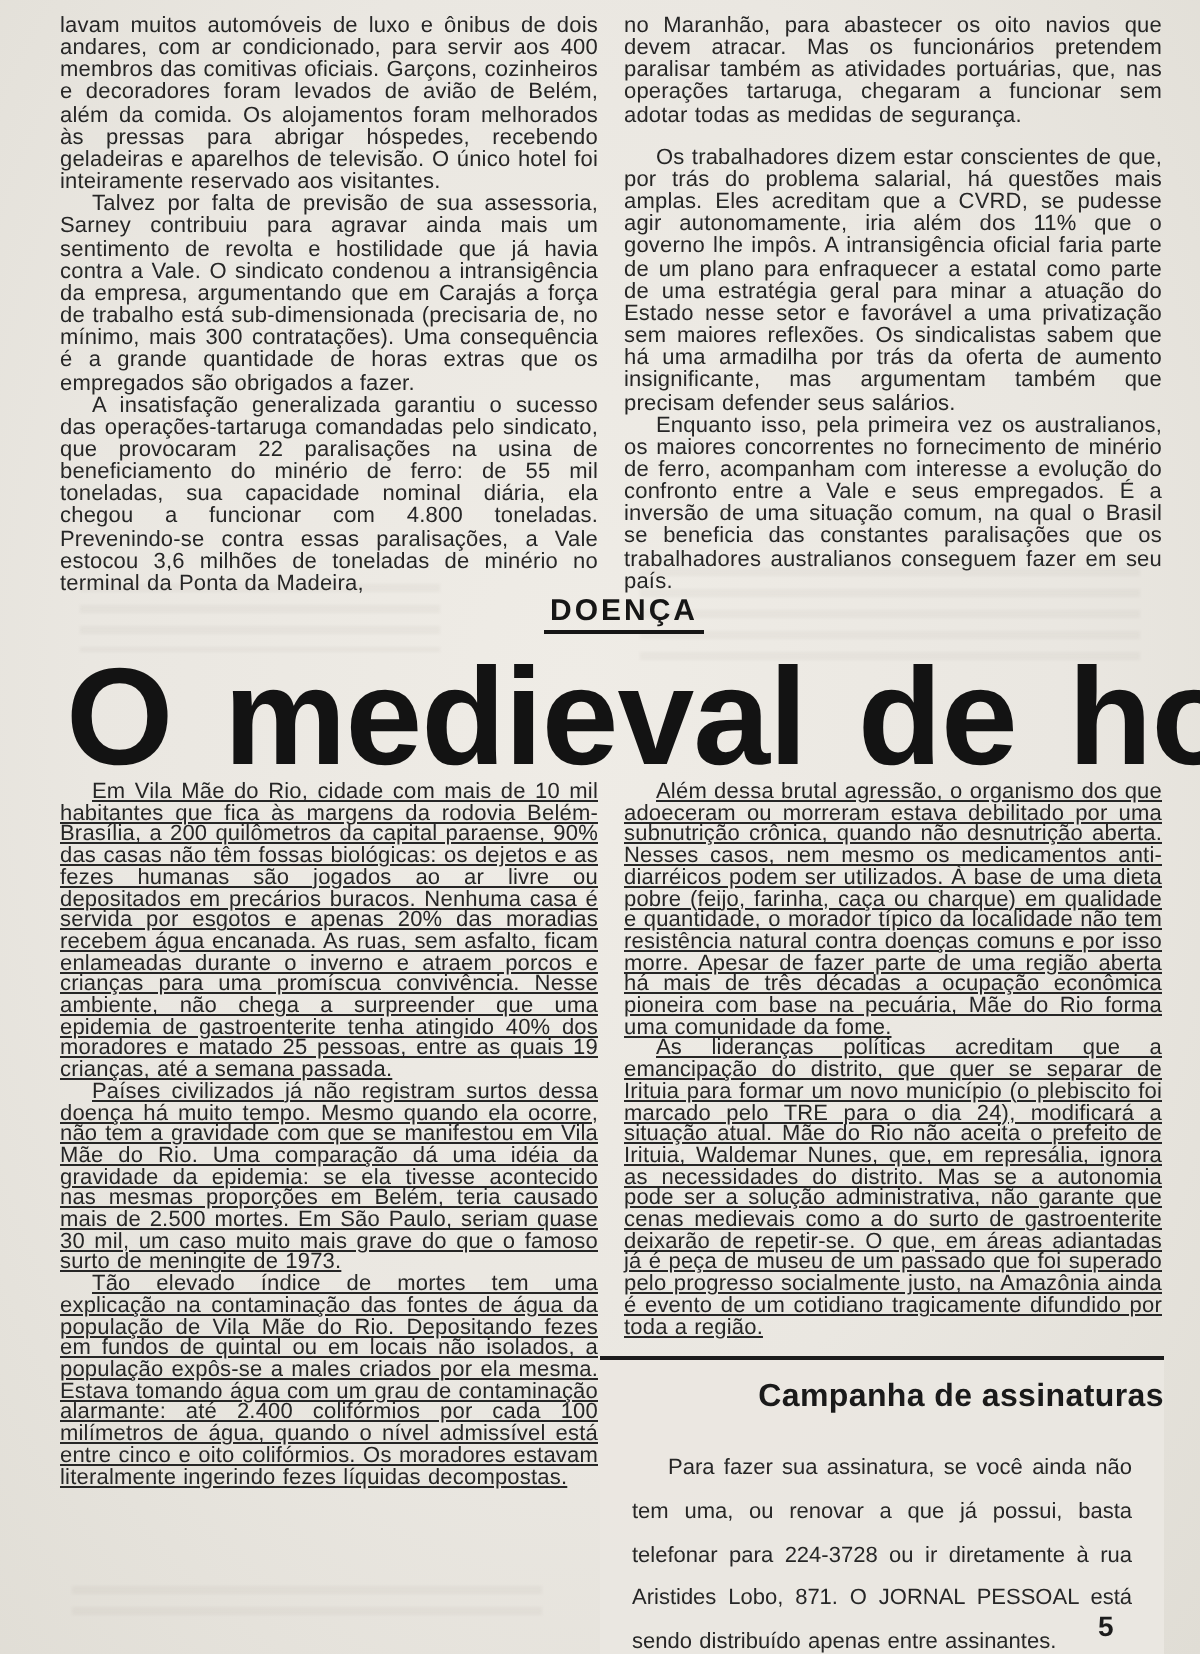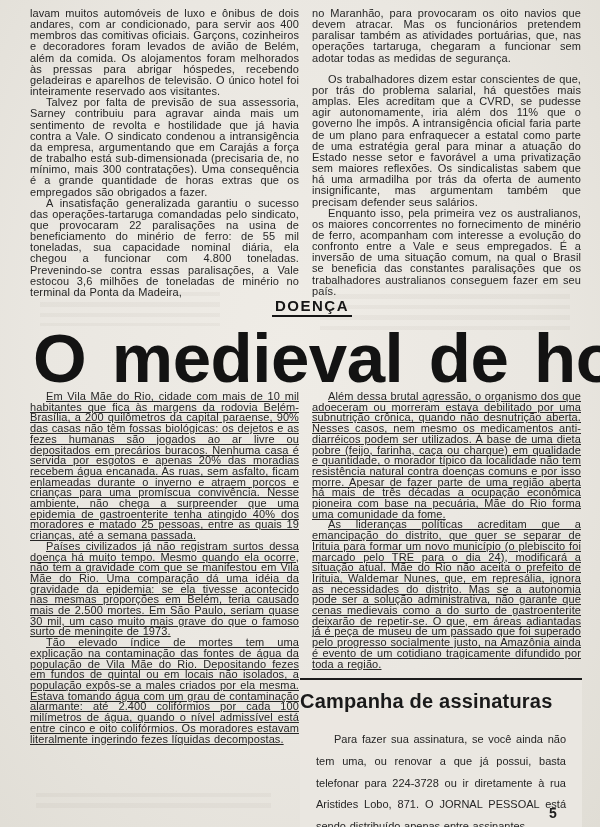--- a/index.html
+++ b/index.html
@@ -62,22 +62,22 @@
 
   
   .subscription {
     position: absolute; left: 300px; top: 678px; width: 282px;
     background: rgba(234,231,225,0.96);
   }
   .rule {
     border: none; border-top: 2.5px solid #1c1c1c; margin: 0;
   }
   .subscription h2 {
-    margin: 10px 0 5px 0; text-align: left;
-    font-size: 20px; font-weight: bold; letter-spacing: 0.2px; color: #1a1a1a;
+    margin: 10px 0 5px 0; text-align: right;
+    font-size: 16px; font-weight: bold; letter-spacing: 0.2px; color: #1a1a1a;
   }
   .subscription p {
     margin: 16px; font-size: 11px; line-height: 21.8px;
     text-align: justify; text-indent: 18px; word-spacing: 0.6px;
   }
 
   .page-number {
     position: absolute; top: 805px; left: 549px;
     font-size: 14px; font-weight: bold; color: #1c1c1c;
   }
@@ -103,21 +103,21 @@
   <div class="ghost" id="ghost-b"></div>
   <div class="ghost" id="ghost-c"></div>
 
   <section class="twocol" id="article-strike">
     <div>
       <p class="body">lavam muitos automóveis de luxo e ônibus de dois andares, com ar condicionado, para servir aos 400 membros das comitivas oficiais. Garçons, cozinheiros e decoradores foram levados de avião de Belém, além da comida. Os alojamentos foram melhorados às pressas para abrigar hóspedes, recebendo geladeiras e aparelhos de televisão. O único hotel foi inteiramente reservado aos visitantes.</p>
       <p class="body indent">Talvez por falta de previsão de sua assessoria, Sarney contribuiu para agravar ainda mais um sentimento de revolta e hostilidade que já havia contra a Vale. O sindicato condenou a intransigência da empresa, argumentando que em Carajás a força de trabalho está sub-dimensionada (precisaria de, no mínimo, mais 300 contratações). Uma consequência é a grande quantidade de horas extras que os empregados são obrigados a fazer.</p>
       <p class="body indent">A insatisfação generalizada garantiu o sucesso das operações-tartaruga comandadas pelo sindicato, que provocaram 22 paralisações na usina de beneficiamento do minério de ferro: de 55 mil toneladas, sua capacidade nominal diária, ela chegou a funcionar com 4.800 toneladas. Prevenindo-se contra essas paralisações, a Vale estocou 3,6 milhões de toneladas de minério no terminal da Ponta da Madeira,</p>
     </div>
     <div>
-      <p class="body">no Maranhão, para provocaram os oito navios que devem atracar. Mas os funcionários pretendem paralisar também as atividades portuárias, que, nas operações tartaruga, chegaram a funcionar sem adotar todas as medidas de segurança.</p>
+      <p class="body">no Maranhão, para abastecer os oito navios que devem atracar. Mas os funcionários pretendem paralisar também as atividades portuárias, que, nas operações tartaruga, chegaram a funcionar sem adotar todas as medidas de segurança.</p>
       <p class="body indent gap-top">Os trabalhadores dizem estar conscientes de que, por trás do problema salarial, há questões mais amplas. Eles acreditam que a CVRD, se pudesse agir autonomamente, iria além dos 11% que o governo lhe impôs. A intransigência oficial faria parte de um plano para enfraquecer a estatal como parte de uma estratégia geral para minar a atuação do Estado nesse setor e favorável a uma privatização sem maiores reflexões. Os sindicalistas sabem que há uma armadilha por trás da oferta de aumento insignificante, mas argumentam também que precisam defender seus salários.</p>
       <p class="body indent">Enquanto isso, pela primeira vez os australianos, os maiores concorrentes no fornecimento de minério de ferro, acompanham com interesse a evolução do confronto entre a Vale e seus empregados. É a inversão de uma situação comum, na qual o Brasil se beneficia das constantes paralisações que os trabalhadores australianos conseguem fazer em seu país.</p>
     </div>
   </section>
 
   <div class="kicker">
     <span>DOENÇA</span>
   </div>
 
   <h1 class="headline">O medieval de hoje</h1>

